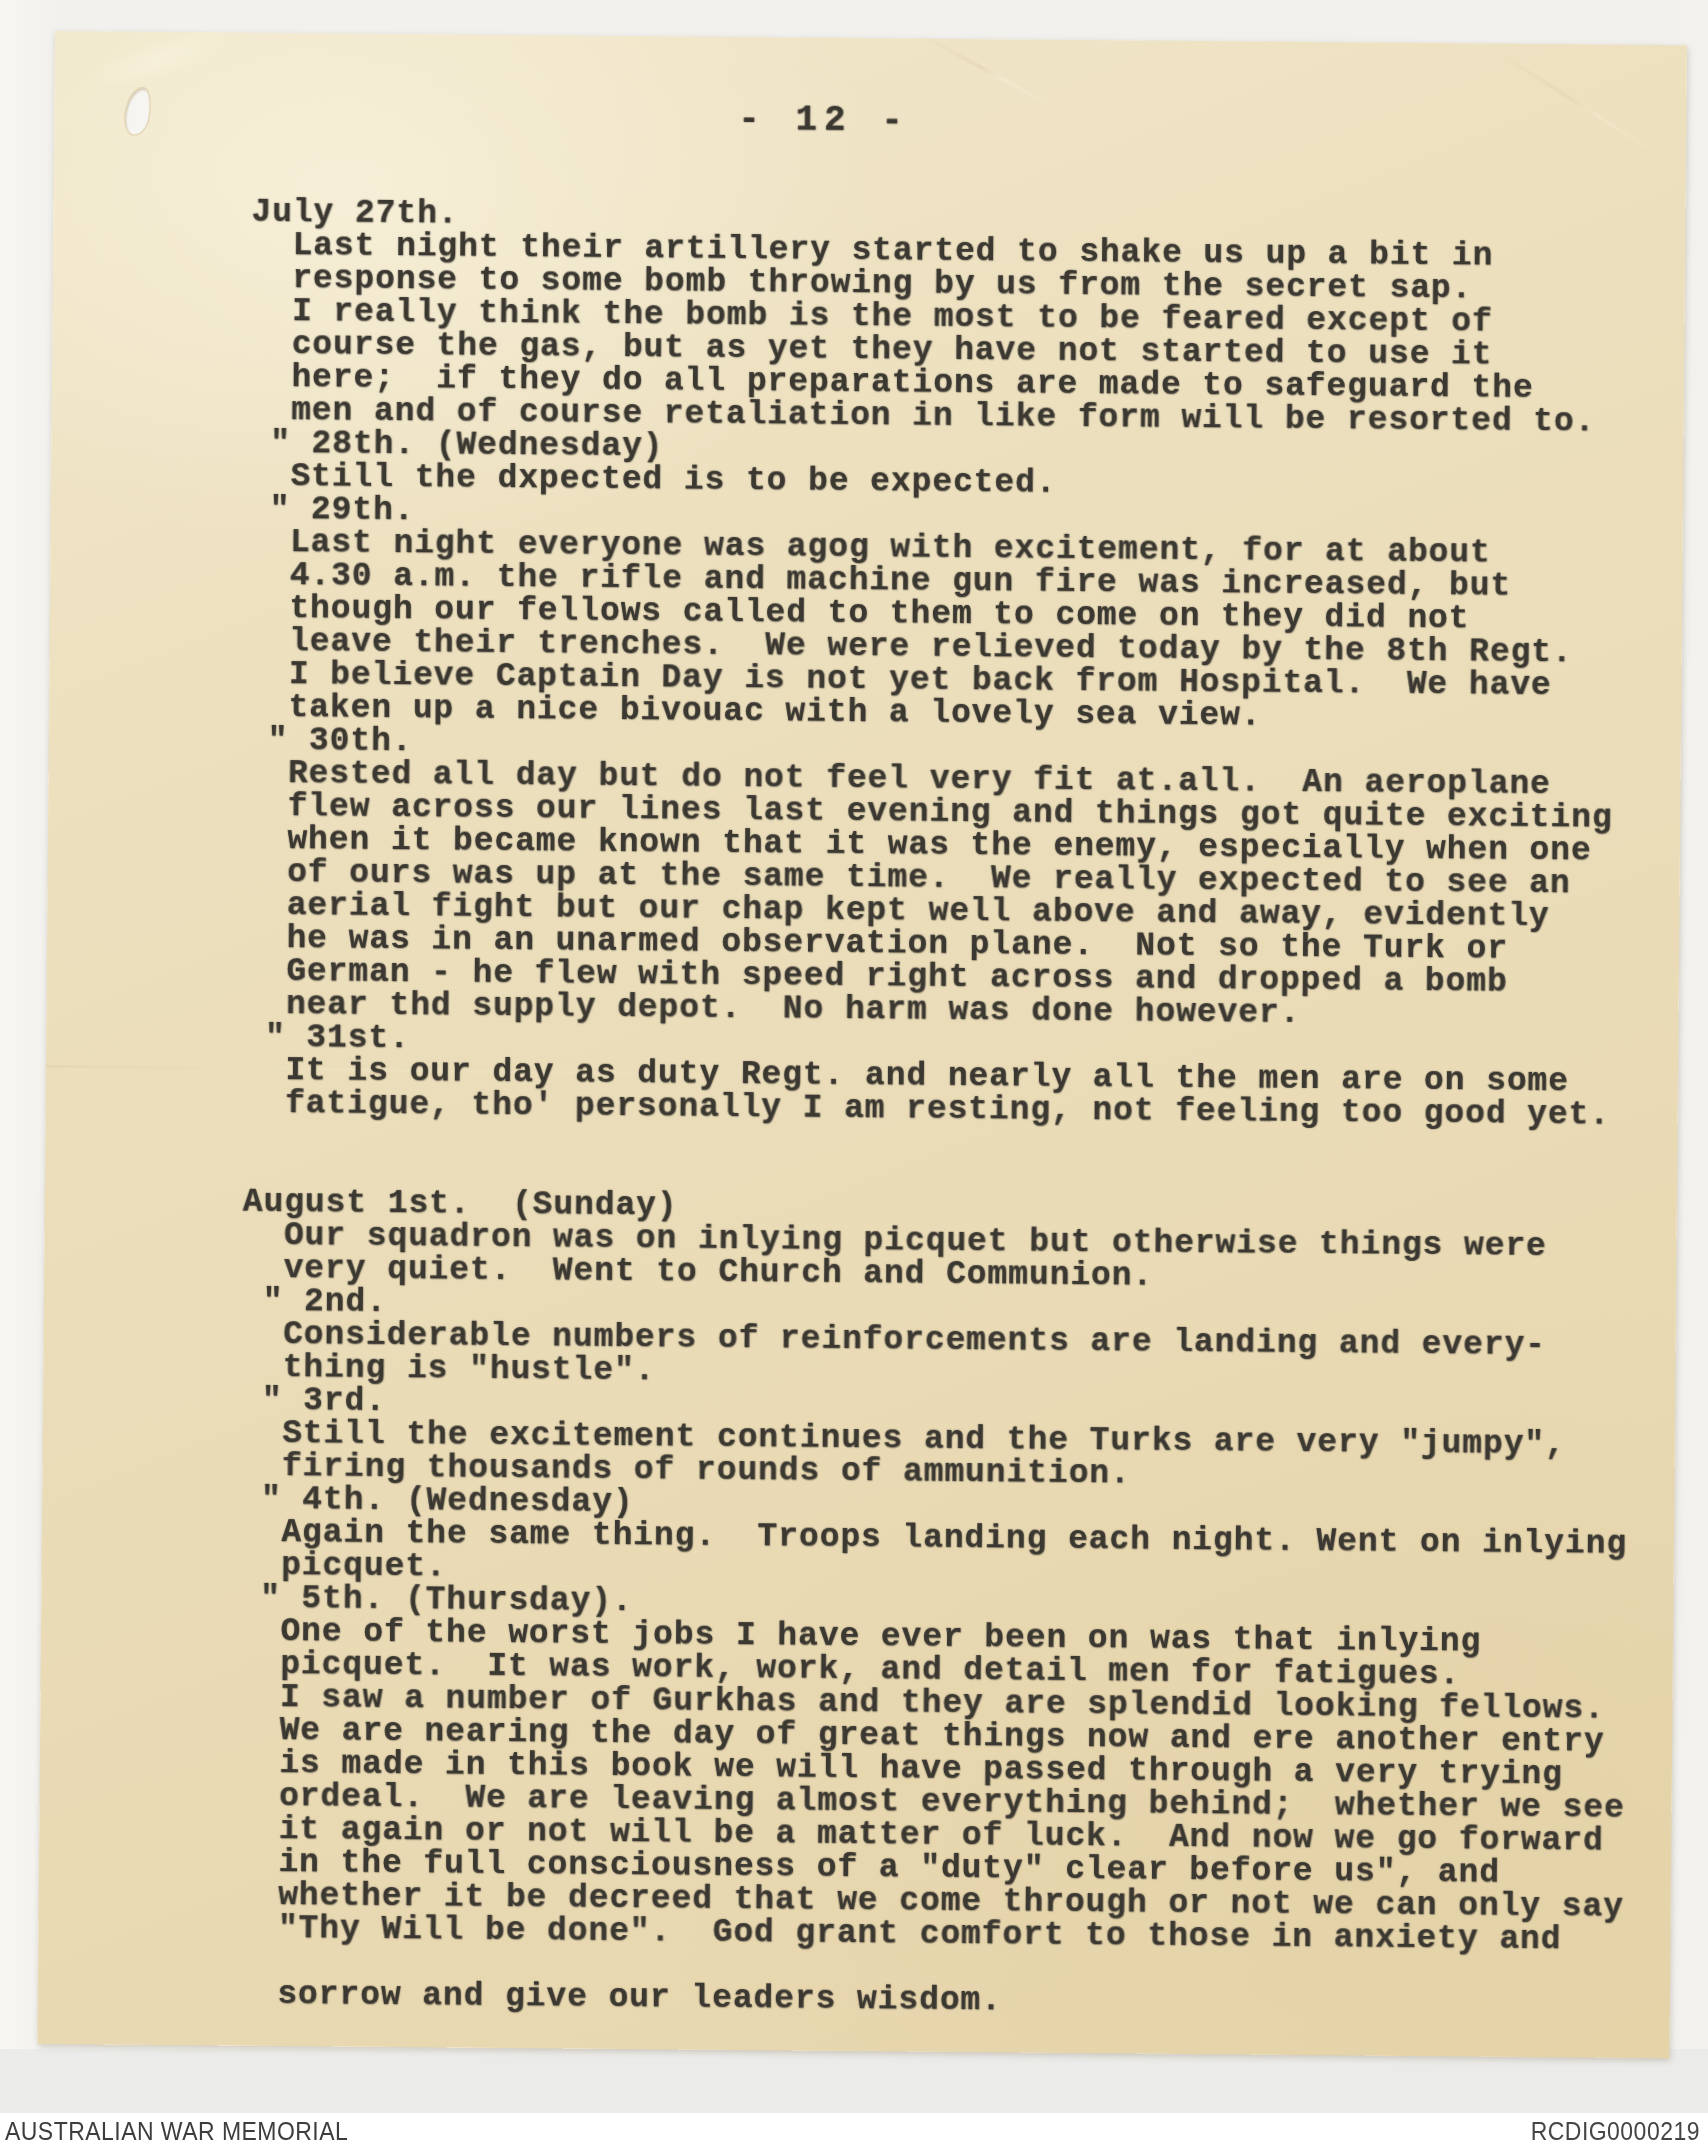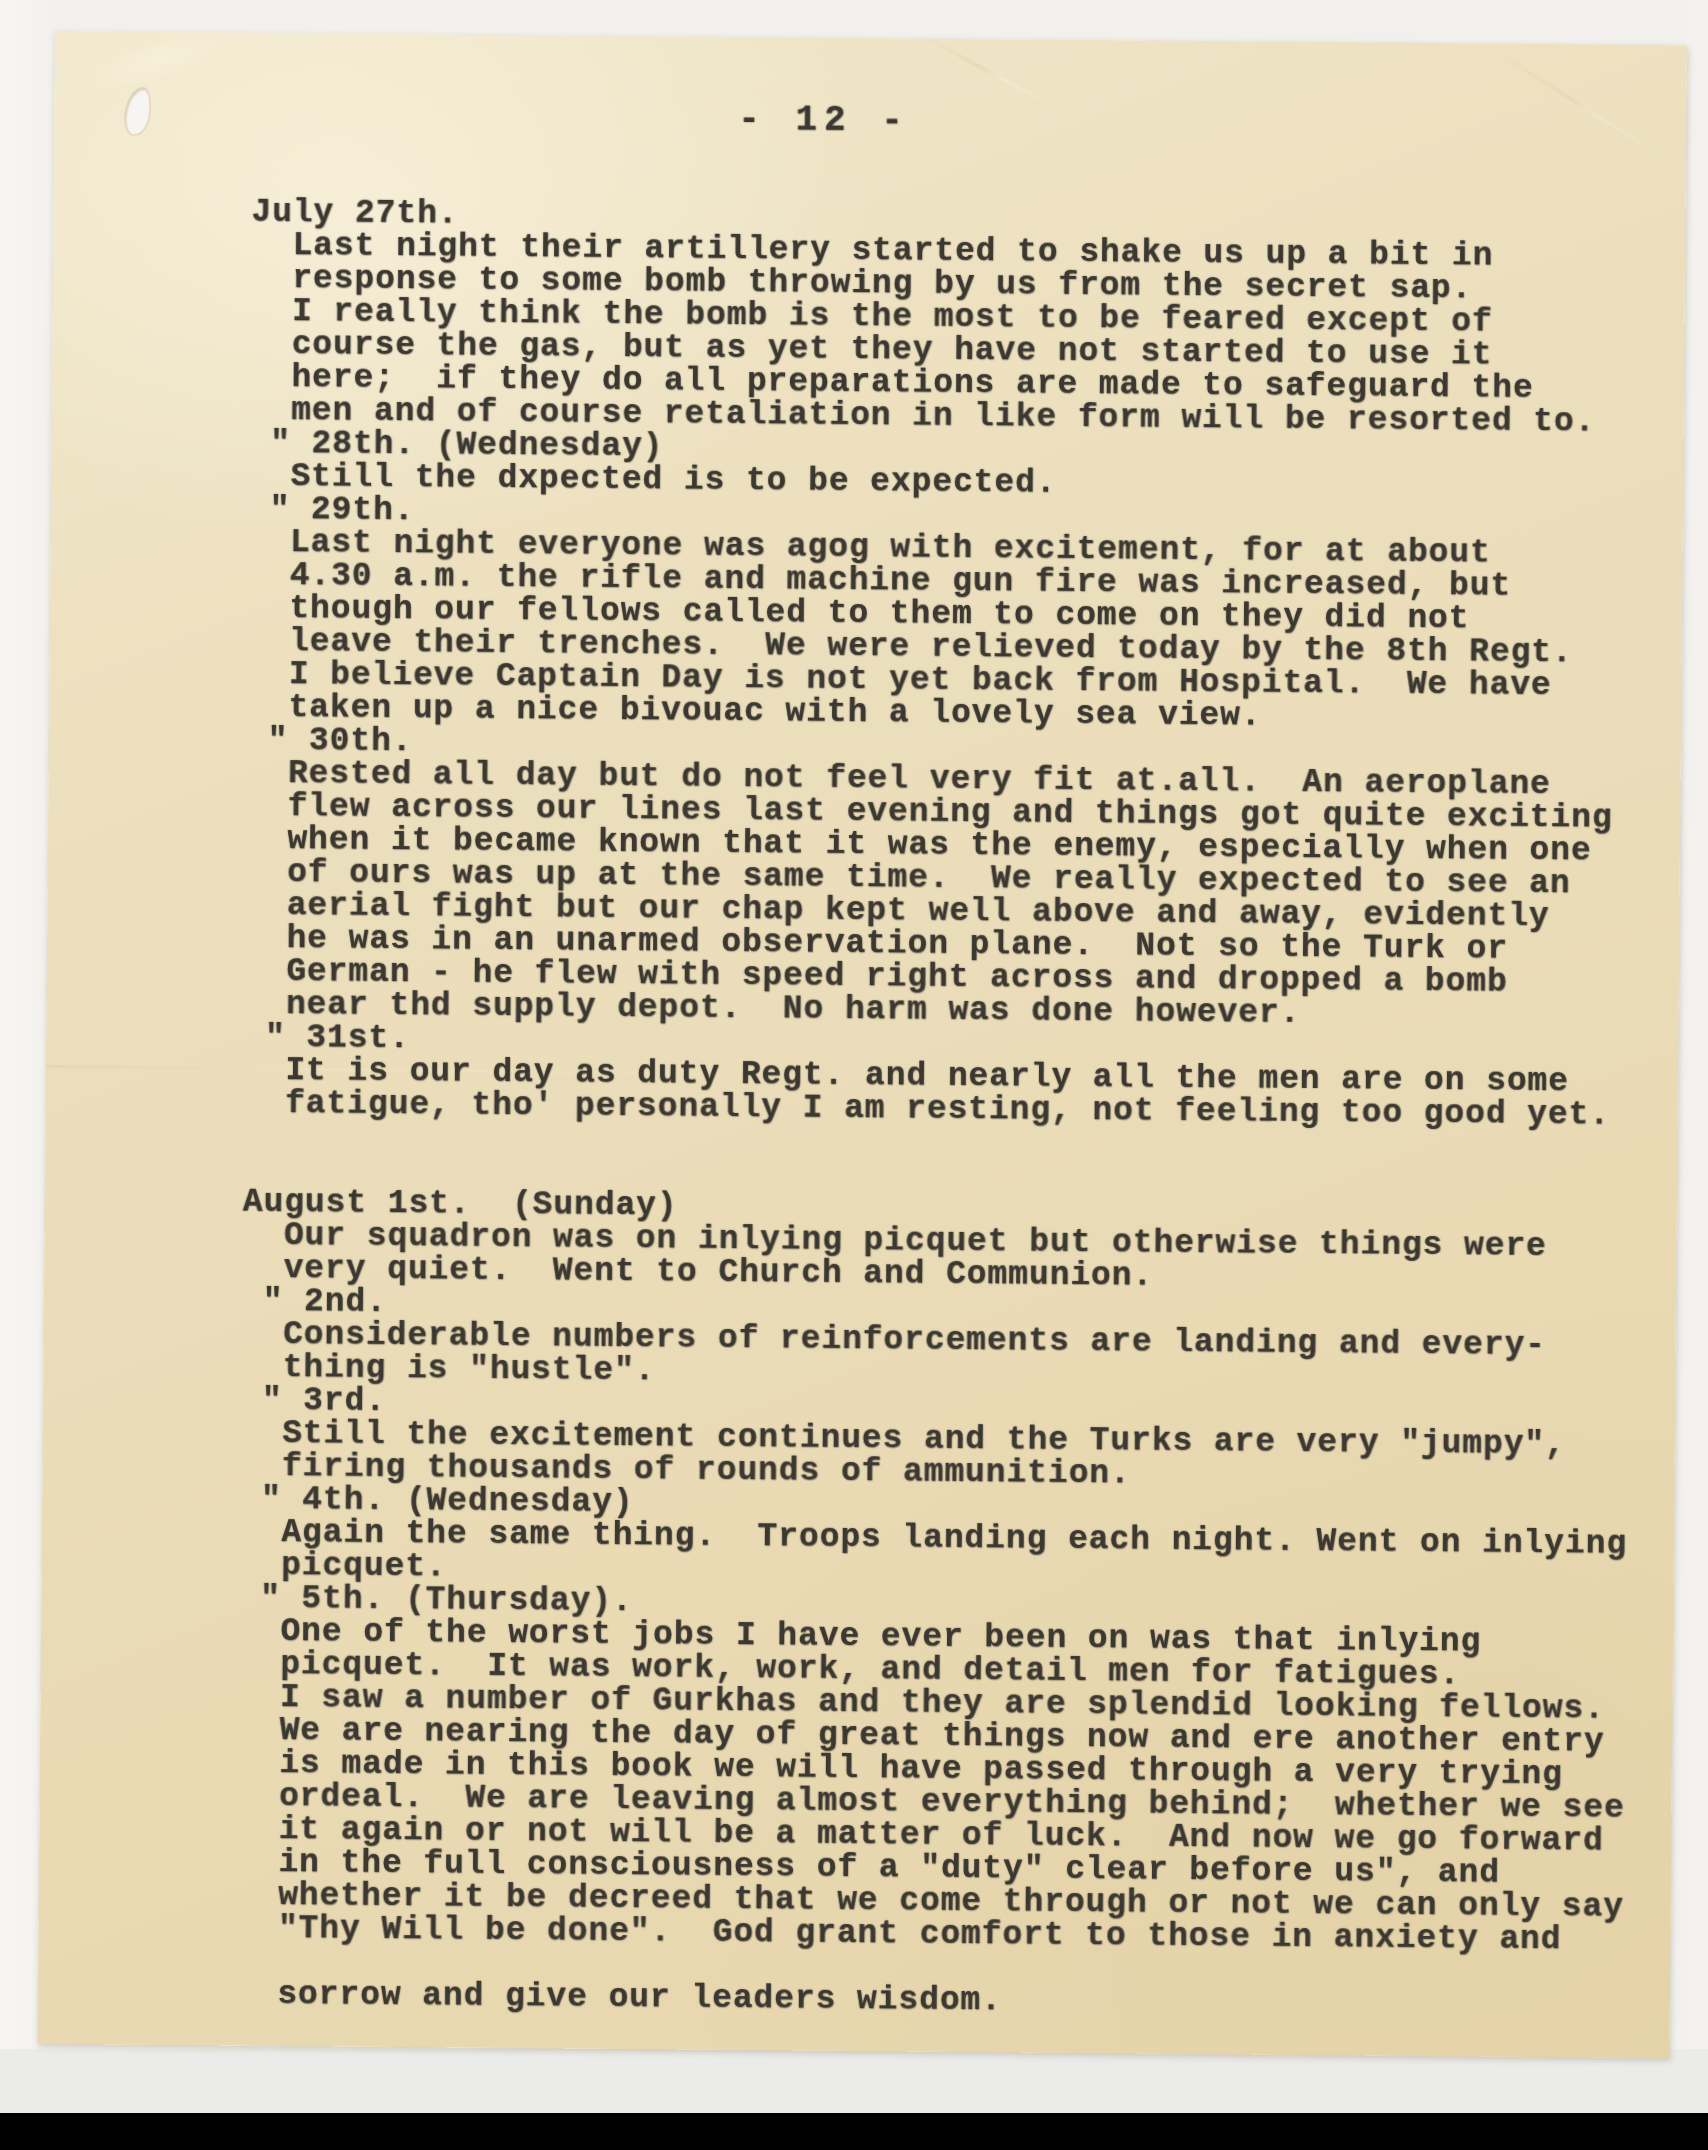--- a/index.html
+++ b/index.html
@@ -5,21 +5,21 @@
   html, body {
     margin: 0;
     padding: 0;
     background: #ffffff;
   }
   #stage {
     position: relative;
     width: 1708px;
     height: 2151px;
     overflow: hidden;
-    background: #000000;
+    background: #0369a1;
     font-family: "Liberation Sans", sans-serif;
   }
   
   .scan-backdrop {
     position: absolute;
     left: 0; top: 0;
     width: 1708px;
     height: 2113px;
     background:
       linear-gradient(90deg, #f7f6f3 0%, #f2f1ee 3%, #f1f0ed 97%, #f3f2ef 100%),
@@ -222,15 +222,19 @@
   is made in this book we will have passed through a very trying
   ordeal.  We are leaving almost everything behind;  whether we see
   it again or not will be a matter of luck.  And now we go forward
   in the full consciousness of a "duty" clear before us", and
   whether it be decreed that we come through or not we can only say
   "Thy Will be done".  God grant comfort to those in anxiety and
 
   sorrow and give our leaders wisdom.</pre>
   </div>
 
+  <div class="footer-band">
+    <span class="footer-left">AUSTRALIAN WAR MEMORIAL</span>
+    <span class="footer-right">RCDIG0000219</span>
+  </div>
 
 </div>
 
 
 </body></html>

